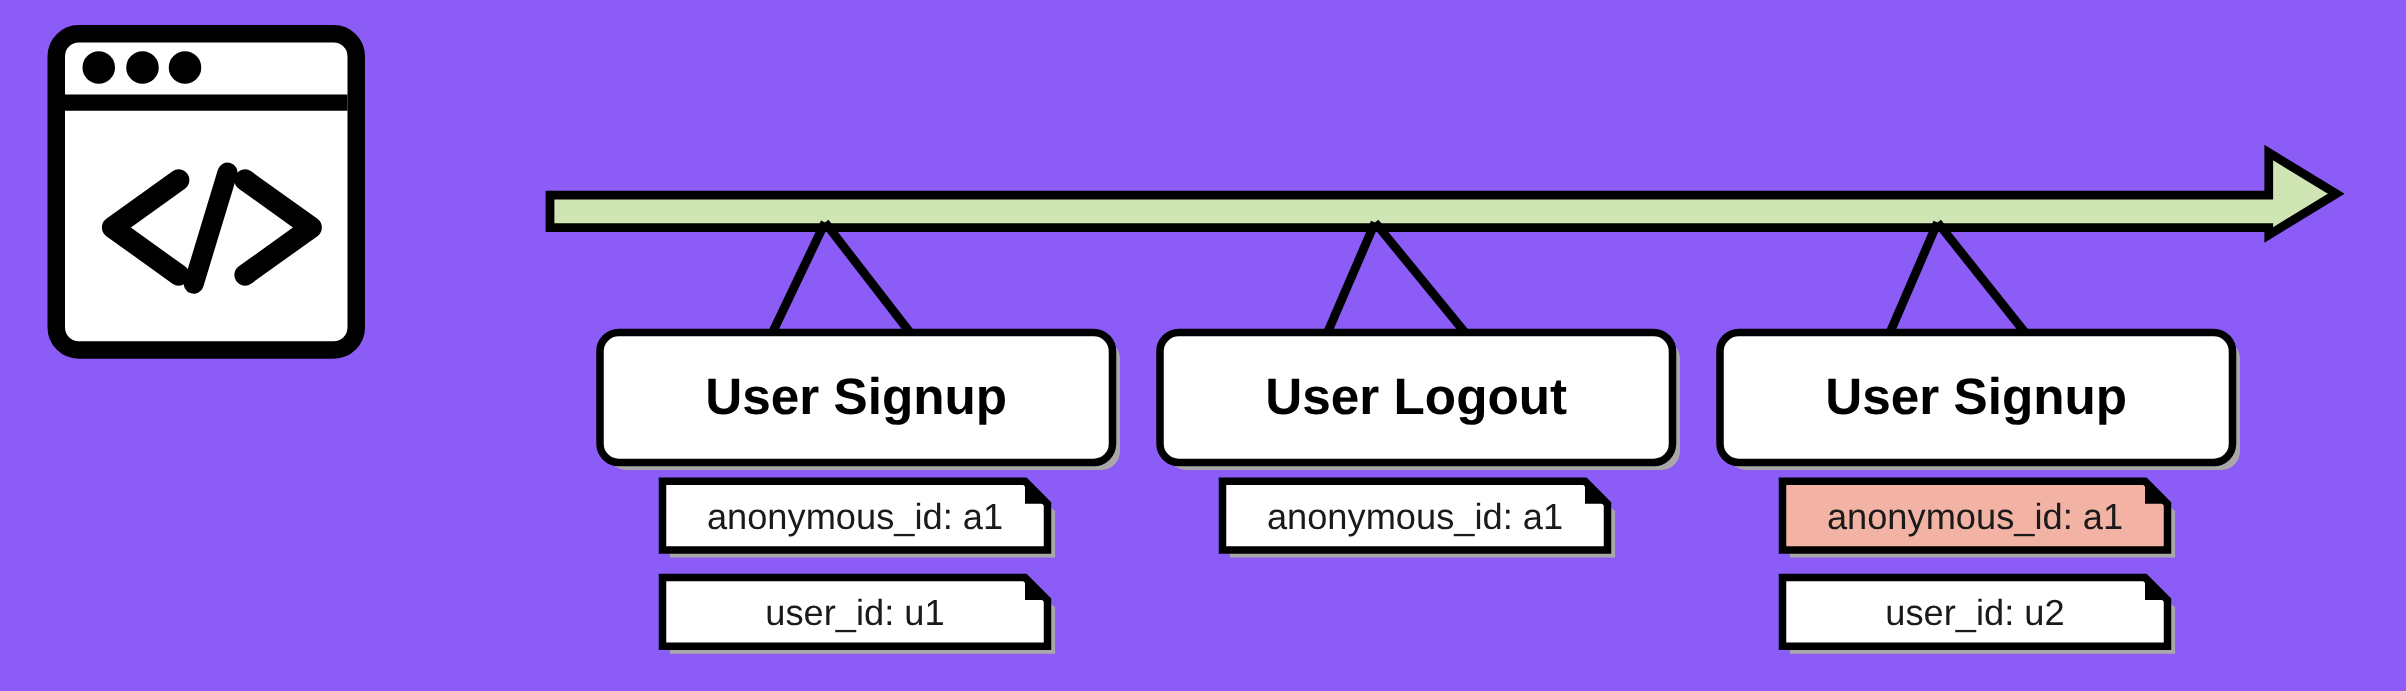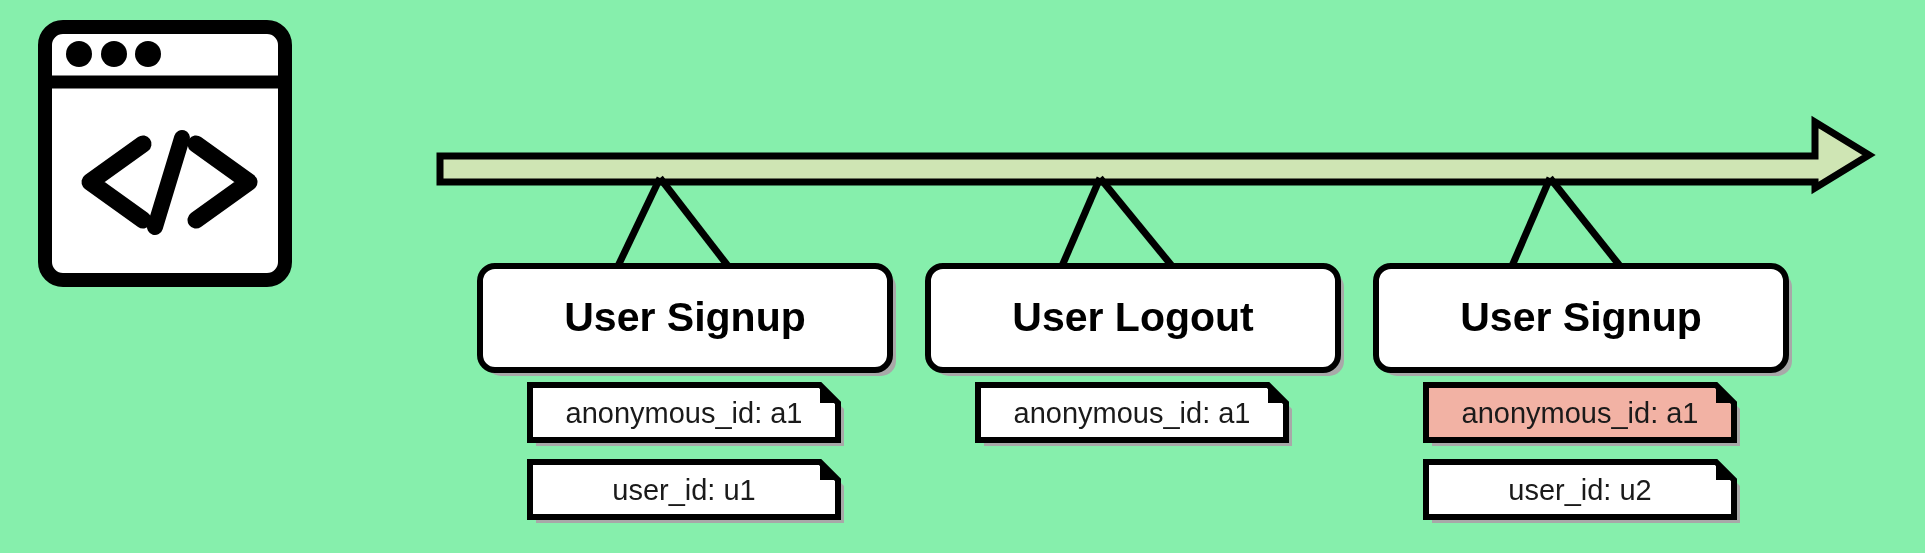--- a/index.html
+++ b/index.html
@@ -7,21 +7,21 @@
     padding: 0;
     background: #ffffff;
   }
   body {
     font-family: "Liberation Sans", sans-serif;
   }
   #canvas {
     position: relative;
     width: 1925px;
     height: 553px;
-    background: #86efac;
+    background: #8b5cf6;
     overflow: hidden;
   }
   #diagram-svg {
     position: absolute;
     left: 0;
     top: 0;
     width: 1925px;
     height: 553px;
   }
   .evt-label {

